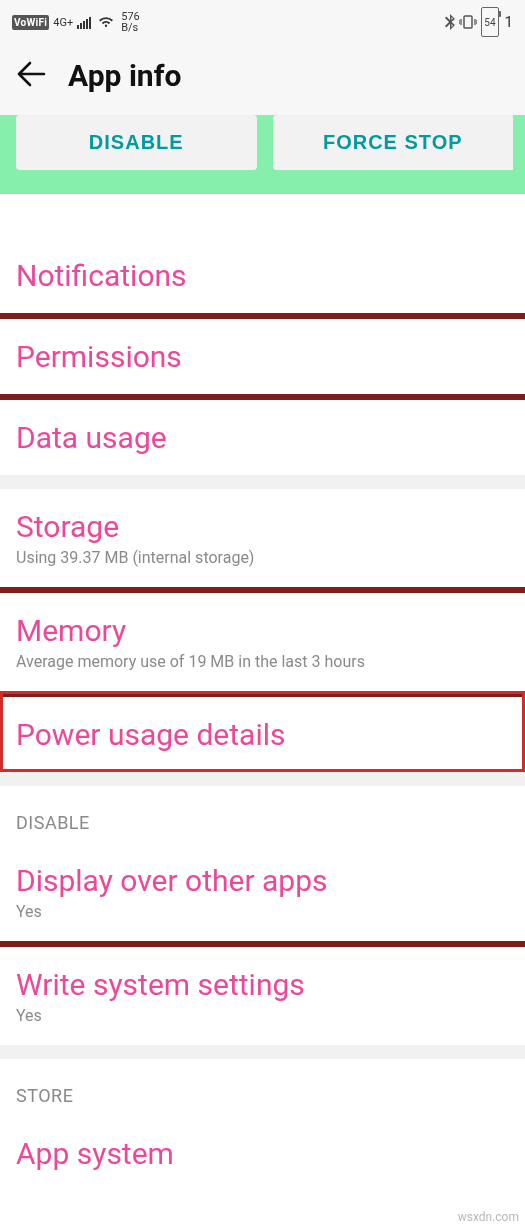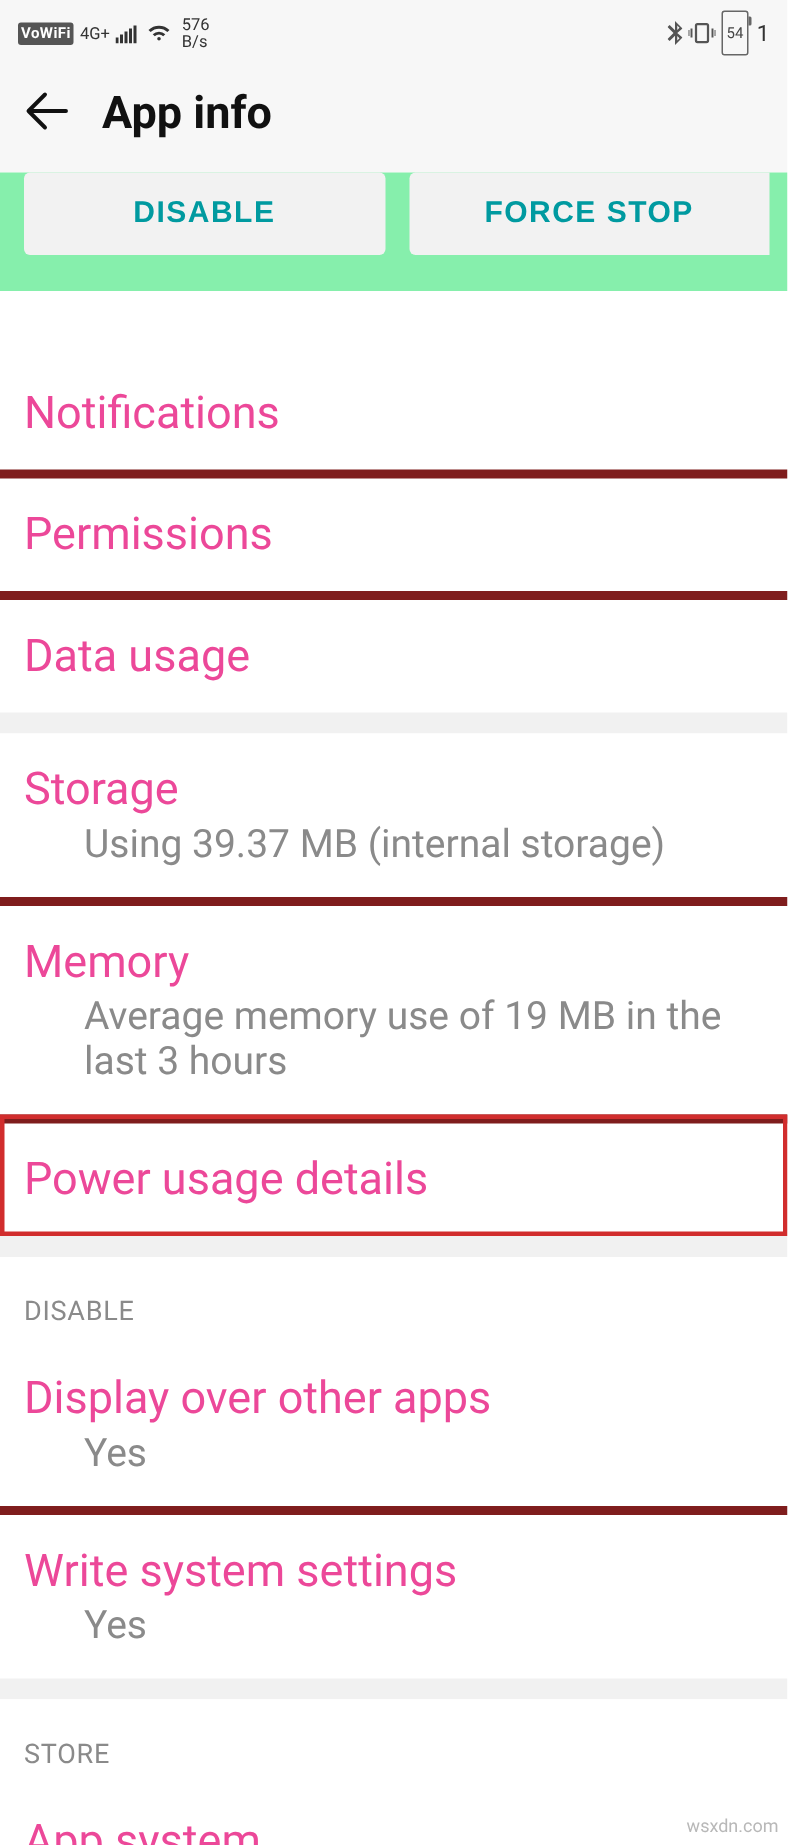--- a/index.html
+++ b/index.html
@@ -118,24 +118,23 @@
     padding: 20px 16px;
     border-top: 6px solid #7f1d1d;
     cursor: pointer;
   }
   .list-item:first-child { border-top: none; }
   .list-item .title {
     font-size: 30px;
     color: #ec4899;
   }
   .list-item .subtitle {
-    font-size: 26px;
+    font-size: 16px;
     color: #8a8a8a;
     margin-top: 4px;
-    margin-left: 40px;
   }
   .list-item.highlighted {
     outline: 3px solid #d12d2d;
     outline-offset: -3px;
   }
   .section-header {
     padding: 26px 16px 10px 16px;
     font-size: 18px;
     color: #8a8a8a;
     letter-spacing: 0.5px;

